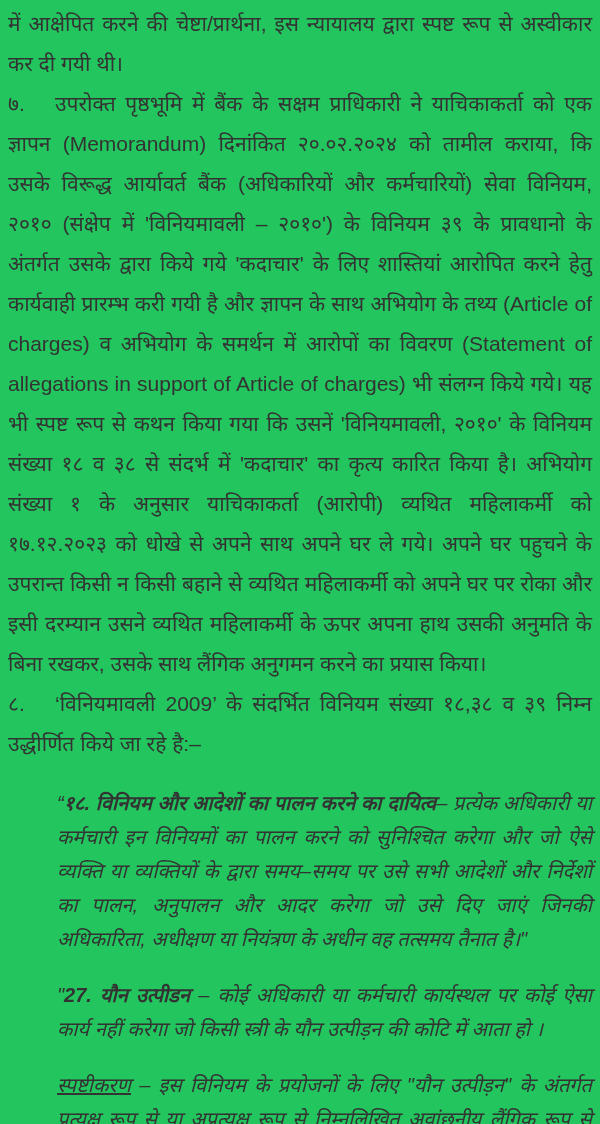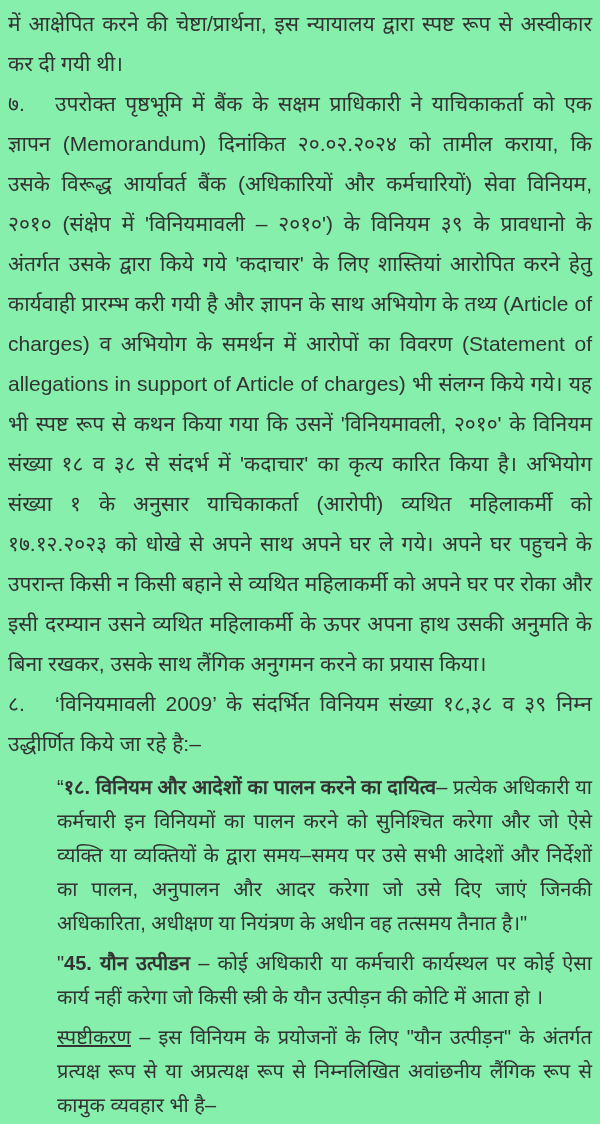--- a/index.html
+++ b/index.html
@@ -5,40 +5,41 @@
   html, body {
     margin: 0;
     padding: 0;
     background: #ffffff;
   }
   .page {
     width: 600px;
     height: 1124px;
     box-sizing: border-box;
     padding: 4px 8px 16px 8px;
-    background: #86efac;
+    background: #22c55e;
     color: #333333;
     font-family: "Liberation Sans", sans-serif;
     overflow: hidden;
   }
   .para {
     font-size: 21px;
     line-height: 40px;
     text-align: justify;
     margin: 0;
   }
   .para-num {
     display: inline-block;
     width: 47px;
   }
   .quote {
     font-size: 20px;
     line-height: 34px;
+    font-style: italic;
     text-align: justify;
-    margin: 6px 0 6px 49px;
+    margin: 22px 0 6px 49px;
   }
   .quote .q-heading {
     font-weight: bold;
   }
   .exp-label {
     text-decoration: underline;
   }
 </style>
 </head>
 <body>
@@ -53,20 +54,20 @@
 
   <p class="para">
     <span class="para-num">८.</span><span>‘विनियमावली 2009’ के संदर्भित विनियम संख्या १८,३८ व ३९ निम्न उद्धीर्णित किये जा रहे है:–</span>
   </p>
 
   <p class="quote">
     <span>“</span><span class="q-heading">१८. विनियम और आदेशों का पालन करने का दायित्व</span><span>– प्रत्येक अधिकारी या कर्मचारी इन विनियमों का पालन करने को सुनिश्चित करेगा और जो ऐसे व्यक्ति या व्यक्तियों के द्वारा समय–समय पर उसे सभी आदेशों और निर्देशों का पालन, अनुपालन और आदर करेगा जो उसे दिए जाएं जिनकी अधिकारिता, अधीक्षण या नियंत्रण के अधीन वह तत्समय तैनात है।"</span>
   </p>
 
   <p class="quote">
-    <span>"</span><span class="q-heading">45. यौन उत्पीडन</span><span> – कोई अधिकारी या कर्मचारी कार्यस्थल पर कोई ऐसा कार्य नहीं करेगा जो किसी स्त्री के यौन उत्पीड़न की कोटि में आता हो ।</span>
+    <span>"</span><span class="q-heading">27. यौन उत्पीडन</span><span> – कोई अधिकारी या कर्मचारी कार्यस्थल पर कोई ऐसा कार्य नहीं करेगा जो किसी स्त्री के यौन उत्पीड़न की कोटि में आता हो ।</span>
   </p>
 
   <p class="quote">
     <span class="exp-label">स्पष्टीकरण</span><span> – इस विनियम के प्रयोजनों के लिए "यौन उत्पीड़न" के अंतर्गत प्रत्यक्ष रूप से या अप्रत्यक्ष रूप से निम्नलिखित अवांछनीय लैंगिक रूप से कामुक व्यवहार भी है–</span>
   </p>
 
 </div>
 
 </body></html>

